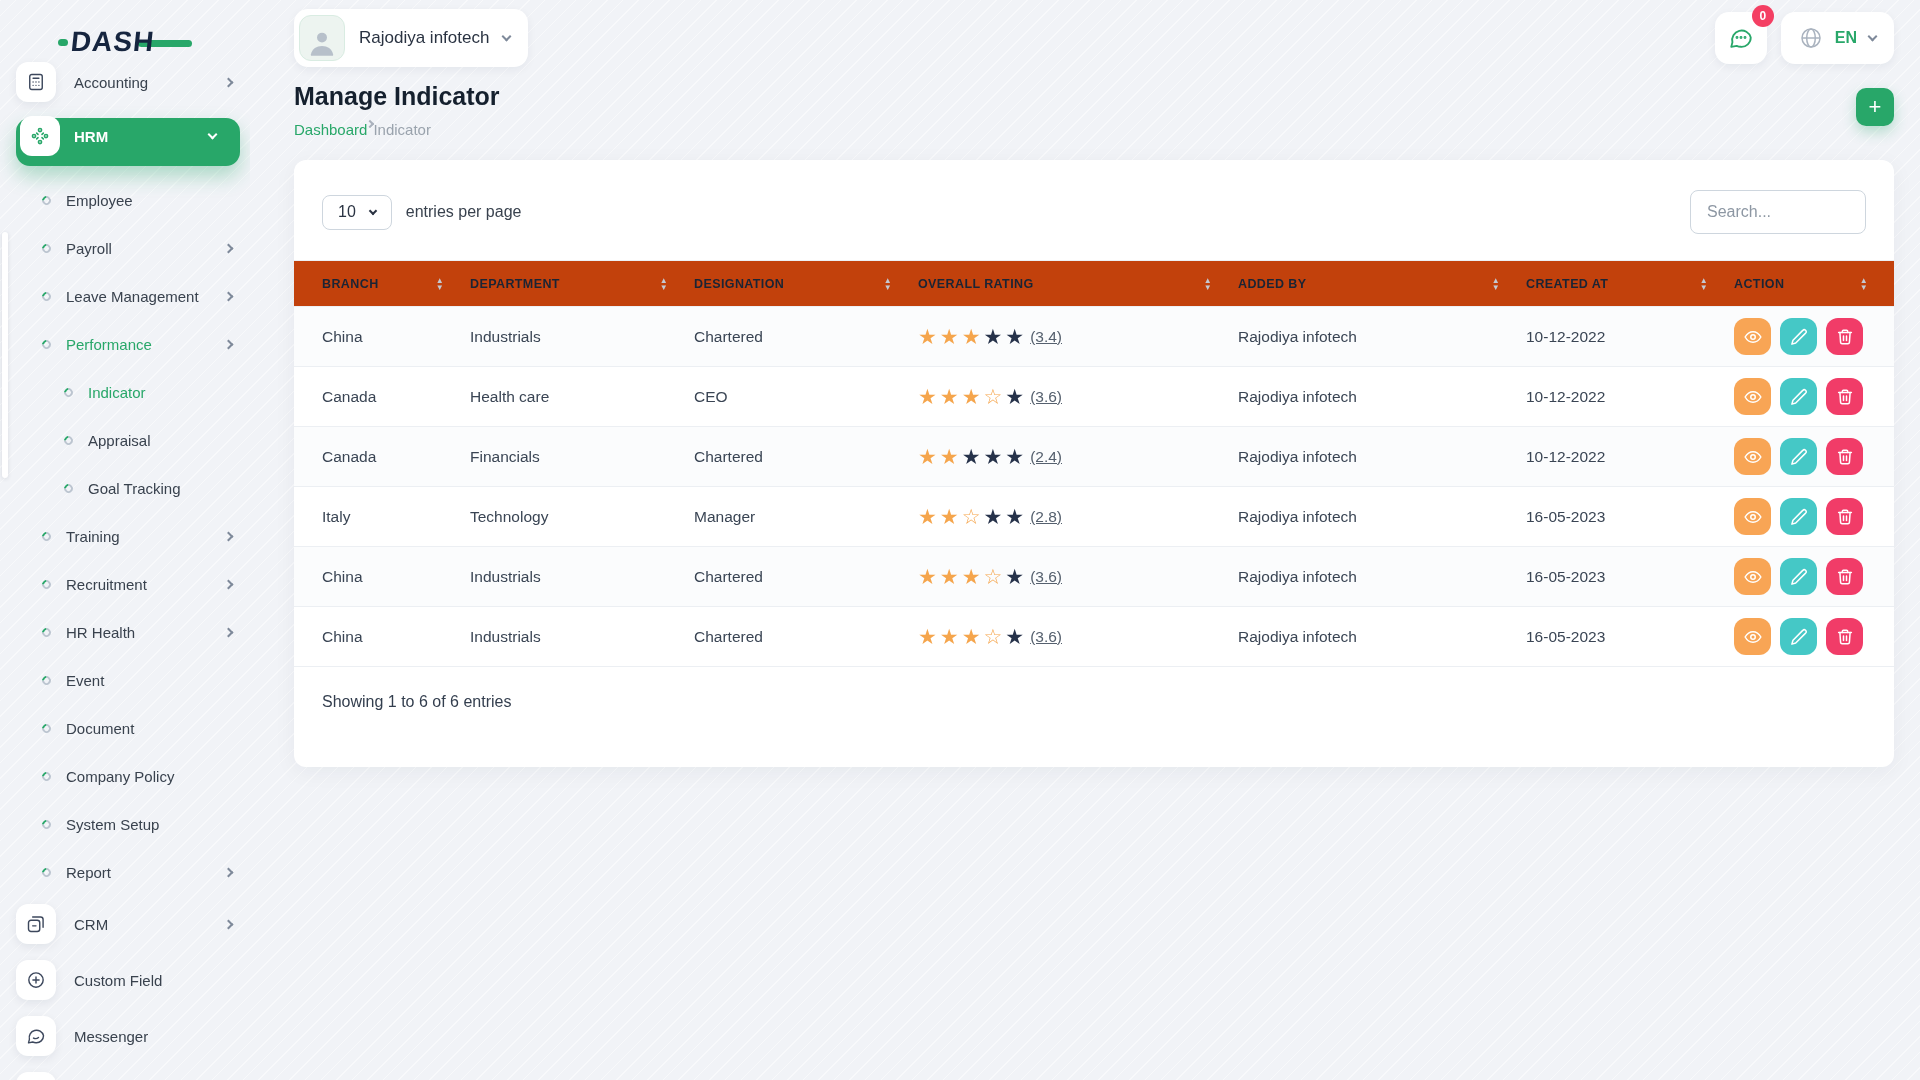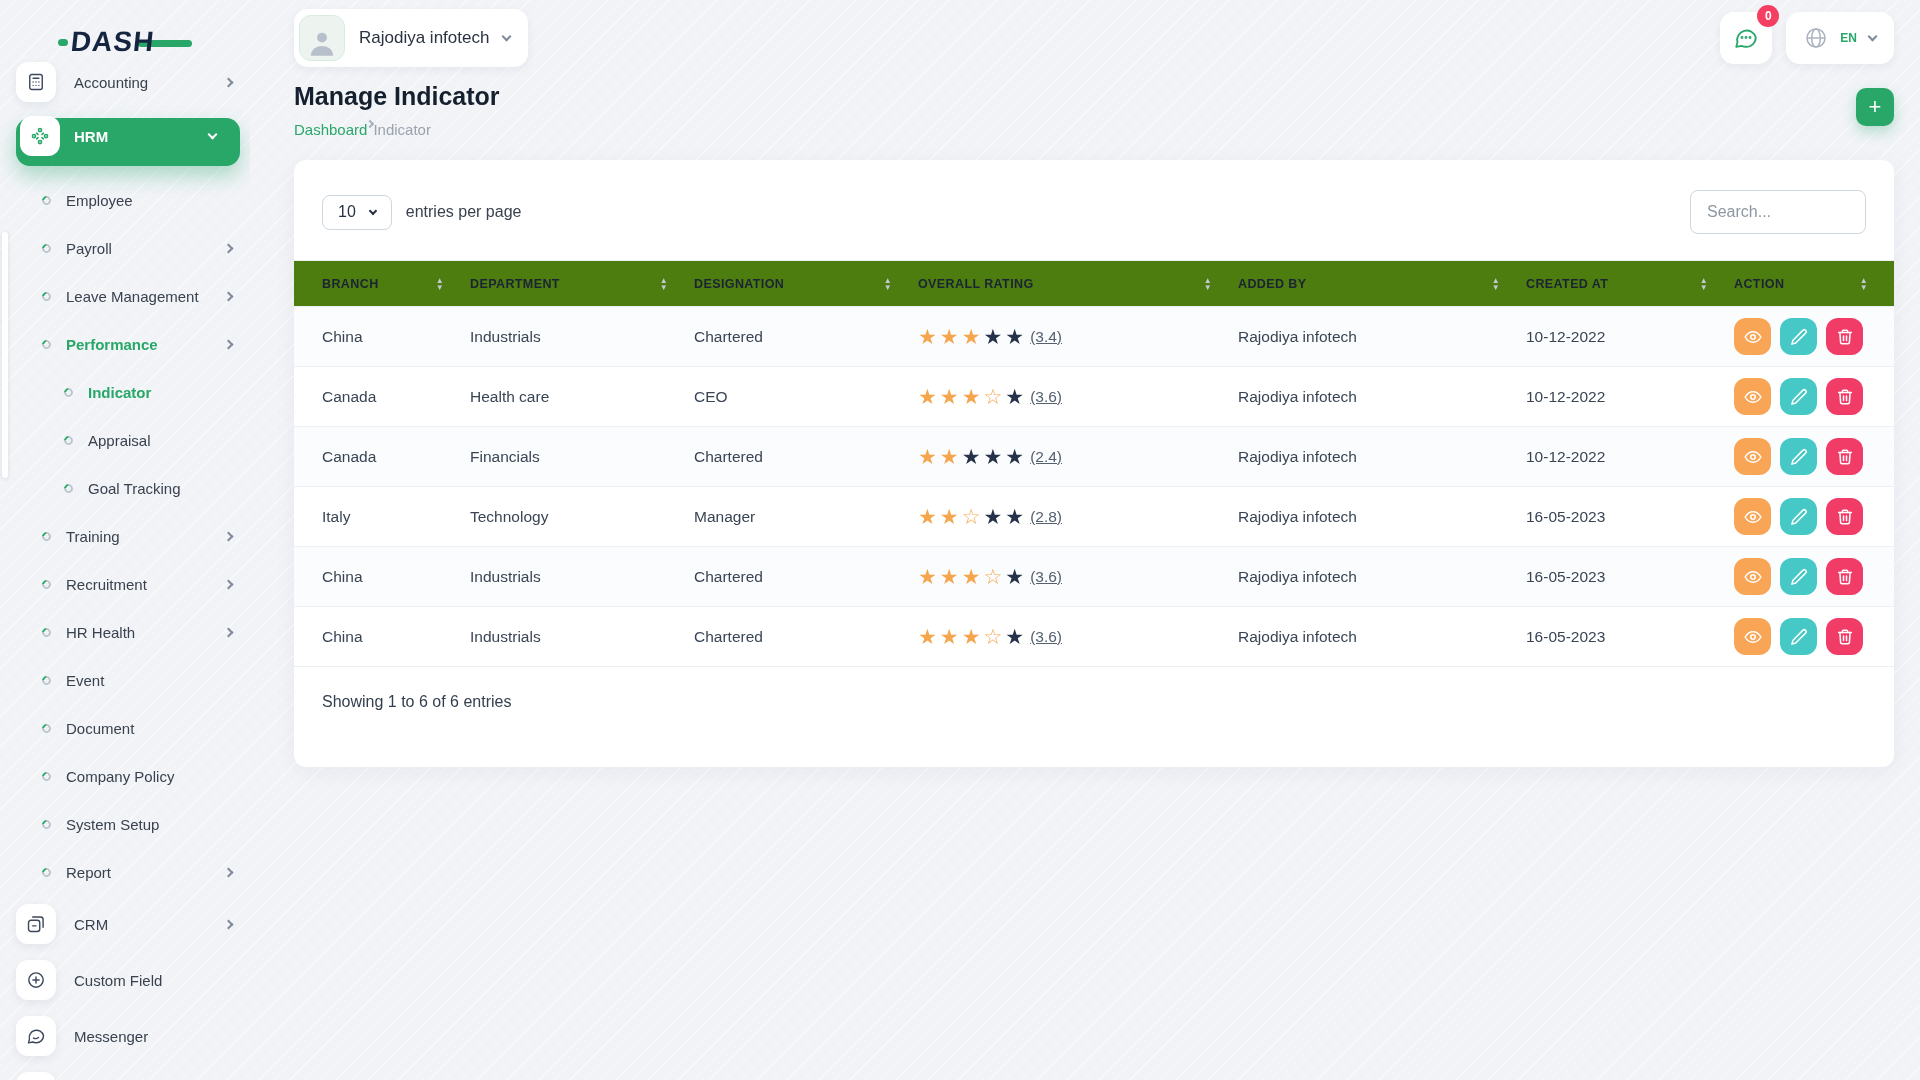--- a/index.html
+++ b/index.html
@@ -37,21 +37,21 @@
   .mi-active .label{ color:#fff; font-weight:700; }
   .mi-sub{ height:48px; padding-left:26px; }
   .mi-subsub{ height:48px; padding-left:48px; }
   .bullet{ width:9px; height:9px; border-radius:50%; border:2.5px solid #bcc5d0; border-top-color:var(--primary);
     transform:rotate(-45deg); margin-right:15px; flex:0 0 9px; }
   .mi .chev-slot{ width:14px; display:flex; justify-content:flex-end; margin-right:8px; }
   .chev{ display:inline-block; width:7px; height:7px; border-right:2px solid #7e899a; border-bottom:2px solid #7e899a; }
   .chev.right{ transform:rotate(-45deg); }
   .chev.down{ transform:rotate(45deg); margin-top:-3px; }
   .chev.white{ border-color:#fff; }
-  .mi.active-green .label{ color:var(--primary); font-weight:700; }
+  .mi.active-green .label{ color:var(--primary); font-weight:400; }
   .side-scroll{ position:absolute; left:2px; top:232px; width:6px; height:246px; background:#fff; border-radius:3px;
     box-shadow:0 1px 4px rgba(21,34,60,.12); }
 
   
   .main{ flex:1; display:flex; flex-direction:column; min-width:0; }
   .topbar{ height:72px; display:flex; align-items:center; justify-content:space-between; padding:12px 26px 8px 44px; }
   .company-pill{ background:#fff; border-radius:14px; box-shadow:0 3px 10px rgba(21,34,60,.06);
     display:flex; align-items:center; gap:14px; padding:5px 18px 5px 5px; height:58px; cursor:pointer; }
   .avatar{ width:46px; height:46px; border-radius:12px; background:#edf4f0; border:1px solid #d9ece2;
     display:flex; align-items:flex-end; justify-content:center; overflow:hidden; }
@@ -59,21 +59,21 @@
   .company-pill .name{ font-size:17px; color:#2a3342; }
   .topbar-right{ display:flex; align-items:center; gap:14px; }
   .msg-btn{ position:relative; width:52px; height:52px; background:#fff; border:none; border-radius:14px;
     box-shadow:0 3px 10px rgba(21,34,60,.06); display:flex; align-items:center; justify-content:center; cursor:pointer; }
   .msg-btn svg{ width:26px; height:26px; }
   .badge{ position:absolute; top:-7px; right:-7px; min-width:22px; height:22px; border-radius:11px;
     background:var(--badge); color:#fff; font-size:12px; font-weight:700; display:flex; align-items:center; justify-content:center; }
   .lang-pill{ height:52px; background:#fff; border-radius:14px; box-shadow:0 3px 10px rgba(21,34,60,.06);
     display:flex; align-items:center; gap:12px; padding:0 18px; cursor:pointer; }
   .lang-pill svg{ width:24px; height:24px; }
-  .lang-pill .lang{ color:var(--primary); font-size:12px; font-weight:600; }
+  .lang-pill .lang{ color:var(--primary); font-size:16px; font-weight:600; }
 
   .content{ padding:10px 26px 12px 44px; }
   .page-head{ display:flex; justify-content:space-between; align-items:flex-start; margin-bottom:22px; }
   .page-head h1{ font-size:25px; font-weight:600; color:#15202e; margin-bottom:10px; }
   .breadcrumb{ display:flex; align-items:flex-start; font-size:15px; }
   .breadcrumb a{ color:var(--primary); text-decoration:none; cursor:pointer; }
   .breadcrumb .sep{ width:6px; height:6px; border-right:2px solid #aab2bd; border-bottom:2px solid #aab2bd; transform:rotate(-45deg); }
   .breadcrumb .current{ color:#9aa3ad; }
   .add-btn{ width:38px; height:38px; border:none; border-radius:10px; background:var(--primary); color:#fff;
     font-size:22px; font-weight:400; line-height:1; cursor:pointer; box-shadow:0 6px 14px rgba(40,167,105,.3);
@@ -84,21 +84,21 @@
   .controls .left{ display:flex; align-items:center; gap:14px; }
   .page-size{ display:flex; align-items:center; gap:14px; border:1px solid #ced6de; border-radius:8px;
     height:35px; padding:0 15px; font-size:16px; color:#2a3342; cursor:pointer; background:#fff; }
   .page-size .chev{ border-color:#2a3342; width:6px; height:6px; }
   .entries{ font-size:16px; color:#39424e; }
   .search{ width:176px; height:44px; border:1px solid #ced6de; border-radius:8px; padding:0 16px;
     font-size:16px; color:#2a3342; outline:none; font-family:inherit; }
   .search::placeholder{ color:#8d97a3; }
 
   table{ width:100%; border-collapse:collapse; table-layout:fixed; }
-  thead th{ background:#4d7c0f; border-top:1px solid #edf0f4; border-bottom:1px solid #edf0f4;
+  thead th{ background:#c2410c; border-top:1px solid #edf0f4; border-bottom:1px solid #edf0f4;
     height:46px; font-size:12.5px; font-weight:700; color:#1b2434; letter-spacing:.4px; text-align:right; }
   .th-inner{ display:flex; align-items:center; justify-content:space-between; padding-right:26px; }
   th:first-child .th-inner, td:first-child{ padding-left:28px; }
   .sort{ display:flex; flex-direction:column; line-height:7px; font-size:8px; color:#c4cad3; font-style:normal; }
   tbody td{ height:60px; border-bottom:1px solid #eceff3; font-size:15.5px; color:#3a4554; }
   tbody tr:nth-child(odd) td{ background:#fbfcfd; }
   .stars{ display:flex; align-items:center; gap:3px; }
   .star{ font-size:21px; line-height:1; }
   .star.full{ color:var(--star-full); }
   .star.half{ color:var(--star-full); }

